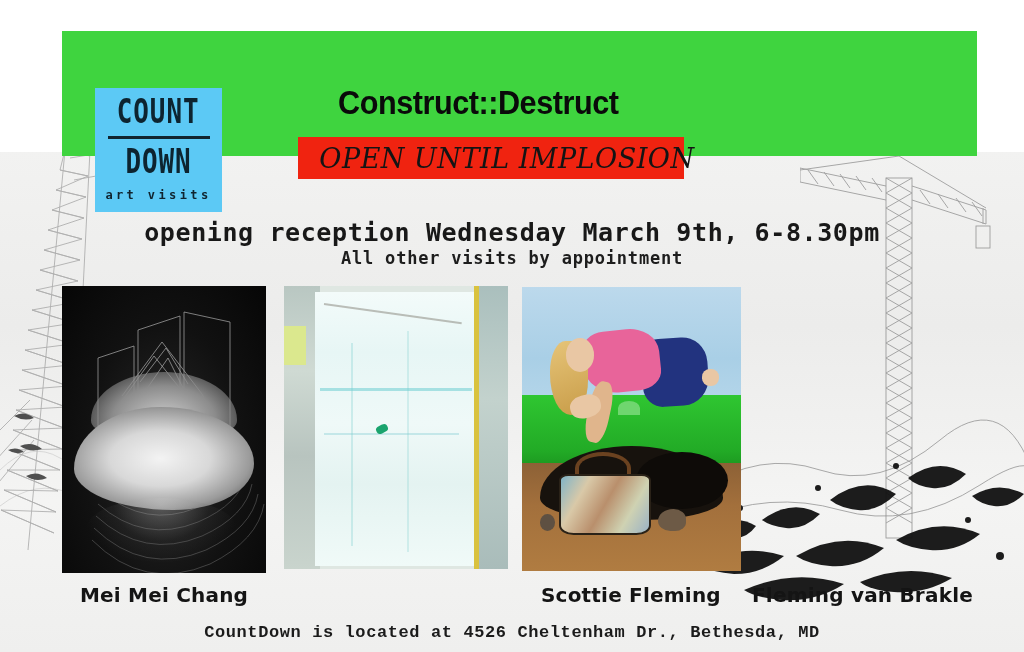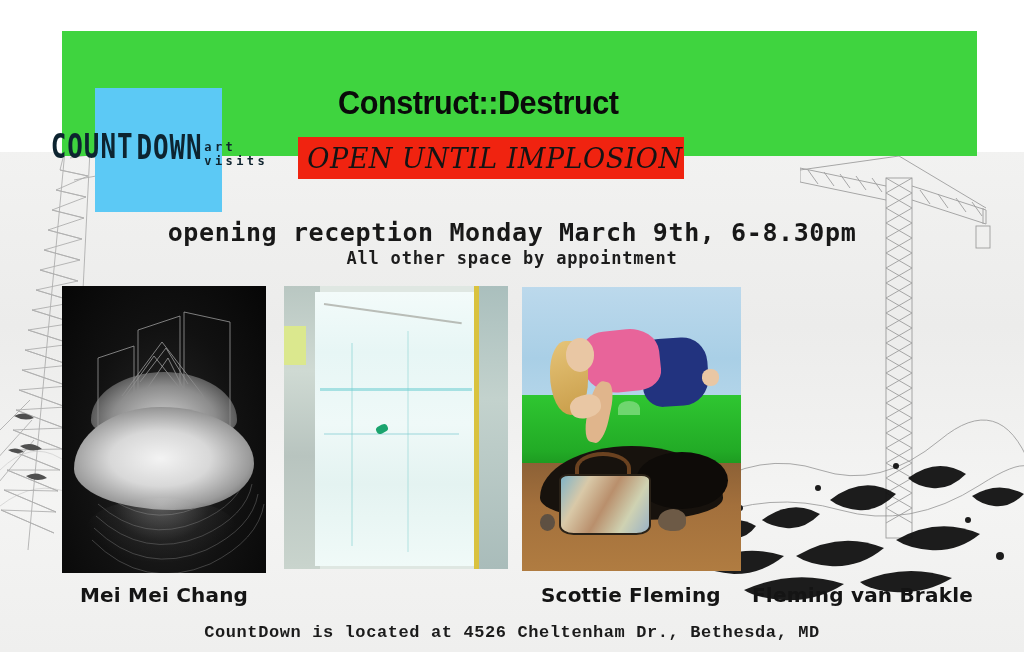--- a/index.html
+++ b/index.html
@@ -43,21 +43,21 @@
   
   .green-bar{
     position:absolute;left:62px;top:31px;width:915px;height:125px;
     background:var(--green,#3fd43f);
   }
 
   
   .logo-box{
     position:absolute;left:95px;top:88px;width:127px;height:124px;
     background:var(--cyan,#5cc9f5);
-    display:flex;flex-direction:row;align-items:center;justify-content:center;
+    display:flex;flex-direction:column;align-items:center;justify-content:center;
   }
   .logo-word{
     font-family:"DejaVu Sans Mono", monospace;
     font-weight:700;
     font-size:27px;
     letter-spacing:1px;
     color:#0d2430;
     line-height:1;
     transform:scaleY(1.22) scaleX(.96);
     transform-origin:center;
@@ -86,21 +86,21 @@
     transform-origin:left center;
     white-space:nowrap;
   }
 
   
   .red-bar{
     position:absolute;left:298px;top:137px;width:386px;height:42px;
     background:var(--red,#f02310);
   }
   .red-bar span{
-    position:absolute;left:4px;top:0;width:386px;height:42px;
+    position:absolute;left:16px;top:0;width:386px;height:42px;
     display:flex;align-items:center;justify-content:center;
     font-family:"DejaVu Serif", serif;
     font-style:italic;
     font-weight:400;
     font-size:27px;
     letter-spacing:.5px;
     color:#141414;
     white-space:nowrap;
     border-radius:7px;
   }
@@ -307,22 +307,22 @@
     <div class="logo-word logo-bottom">DOWN</div>
     <div class="logo-sub">art visits</div>
   </div>
 
   <div class="title">Construct::Destruct</div>
 
   <div class="red-bar">
     <span>OPEN UNTIL IMPLOSION</span>
   </div>
 
-  <div class="reception">opening reception Monday March 9th, 6-8.30pm</div>
-  <div class="appointment">All other space by appointment</div>
+  <div class="reception">opening reception Wednesday March 9th, 6-8.30pm</div>
+  <div class="appointment">All other visits by appointment</div>
 
   <div class="art art-1">
     <div class="a1-bg"></div>
     <svg class="a1-wire" viewBox="0 0 204 287" preserveAspectRatio="none">
       <g stroke="#c9c9c9" stroke-width="0.7" fill="none" opacity="0.85">
         <path d="M36 72 L36 140 L72 152 L72 60 Z"></path>
         <path d="M76 44 L76 150 L118 160 L118 30 Z"></path>
         <path d="M122 26 L122 158 L168 150 L168 36 Z"></path>
         <path d="M60 110 L100 56 L140 108 L156 140"></path>
         <path d="M52 126 L92 70 L132 120"></path>

